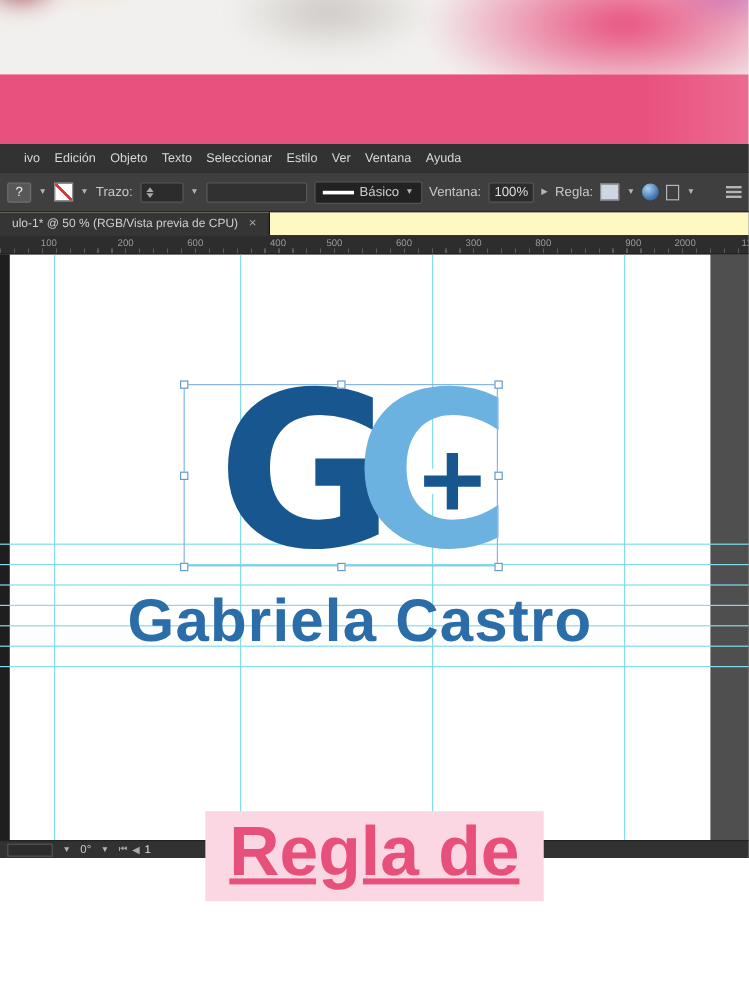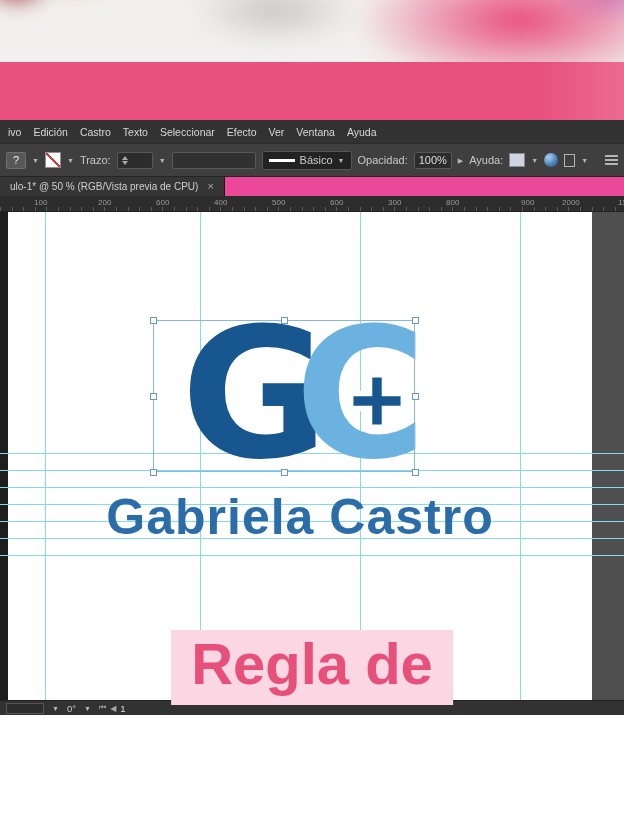--- a/index.html
+++ b/index.html
@@ -16,21 +16,21 @@
       radial-gradient(230px 95px at 545px 45px, rgba(231,66,118,.95), transparent 72%),
       radial-gradient(90px 60px at 635px 8px, rgba(150,60,190,.65), transparent 70%);
     filter: blur(9px);
   }
   .pink-band { position:absolute; left:0; top:62px; width:624px; height:58px;
     background: linear-gradient(90deg, #e8517d 0 86%, #ec6a90 100%); }
 
   
   .ai-window { position:absolute; left:0; top:120px; width:624px; height:595px; background:#323232; }
 
-  .menubar { height:23px; background:#323232; display:flex; align-items:center; padding-left:2px; }
+  .menubar { height:23px; background:#323232; display:flex; align-items:center; padding-left:14px; }
   .menu-item { color:#d8d8d8; font-size:10.5px; padding:0 6px; white-space:nowrap; cursor:default; }
 
   .controlbar { height:34px; background:#3f3f3f; border-top:1px solid #2b2b2b; border-bottom:1px solid #252525;
     display:flex; align-items:center; gap:6px; padding:0 6px; color:#cccccc; font-size:11px; white-space:nowrap; }
   .cb-label { color:#c8c8c8; }
   .chev { color:#b5b5b5; font-size:7px; line-height:1; }
   .help-box { width:20px; height:17px; background:#585858; border:1px solid #6e6e6e; border-radius:2px;
     color:#eee; font-size:11px; display:flex; align-items:center; justify-content:center; }
   .swatch-none { width:16px; height:16px; border:1px solid #909090;
     background: linear-gradient(to top right, #fff 44%, #d03a3a 44% 56%, #fff 56%); }
@@ -43,21 +43,21 @@
     height:19px; padding:0 6px; border-radius:2px; }
   .stroke-line { width:26px; height:3px; background:#fff; }
   .val-box { background:#2c2c2c; border:1px solid #585858; border-radius:2px; height:17px; padding:0 4px;
     display:flex; align-items:center; color:#ddd; }
   .style-swatch { width:16px; height:14px; background:#cdd5e4; border:1px solid #8a8a8a; }
   .globe { width:14px; height:14px; border-radius:50%; background: radial-gradient(circle at 35% 30%, #a8d2f2, #3a6ea8 70%); }
   .doc-icon { width:11px; height:13px; border:1px solid #b5b5b5; background:transparent; }
   .burger { display:flex; flex-direction:column; gap:2px; margin-left:auto; }
   .burger span { display:block; width:13px; height:2px; background:#b5b5b5; }
 
-  .tabbar { height:19px; background:#ec4899; display:flex; align-items:stretch; }
+  .tabbar { height:19px; background:#fef9c3; display:flex; align-items:stretch; }
   .tab { background:#353535; display:flex; align-items:center; gap:9px; padding:0 10px;
     color:#cfcfcf; font-size:10px; border-right:1px solid #171717; white-space:nowrap; }
   .tab-close { color:#aaa; font-size:11px; line-height:1; }
 
   .ruler { height:16px; background:#2d2d2d; position:relative; border-bottom:1px solid #222; overflow:hidden; }
   .ruler::after { content:""; position:absolute; left:0; right:0; bottom:0; height:4px;
     background: repeating-linear-gradient(90deg, #5a5a5a 0 1px, transparent 1px 11.6px); }
   .ruler .tick-label { position:absolute; top:2px; color:#9a9a9a; font-size:8px; }
 
   .canvas { position:relative; height:488px; background:#4f4f4f; overflow:hidden; }
@@ -84,42 +84,42 @@
   .statusbar { height:15px; background:#323232; border-top:1px solid #222; display:flex; align-items:center;
     gap:8px; padding:0 6px; color:#c8c8c8; font-size:9.5px; }
   .sb-box { width:38px; height:11px; background:#2c2c2c; border:1px solid #555; display:flex; align-items:center;
     justify-content:flex-end; padding:0 2px; }
   .sb-nav { display:flex; align-items:center; gap:4px; color:#a8a8a8; font-size:8px; }
 
   
   .overlay-line { position:absolute; left:50%; transform:translateX(-50%); z-index:10;
     background:#fbd7e3; color:#e8507c; font-weight:800; font-size:58px; line-height:1.12;
     padding:2px 20px 8px; white-space:nowrap; }
-  .overlay-line.l1 { top:630px; }
+  .overlay-line.l1 { top:676px;text-decoration:underline; }
   .overlay-line.l2 { top:726px; }
 </style>
 </head>
 <body>
 
 <div class="stage">
 
   <div class="blur-top">
     <div class="blobs"></div>
   </div>
   <div class="pink-band"></div>
 
   <div class="ai-window">
 
     <div class="menubar">
       <span class="menu-item">ivo</span>
       <span class="menu-item">Edición</span>
-      <span class="menu-item">Castro</span>
+      <span class="menu-item">Objeto</span>
       <span class="menu-item">Texto</span>
       <span class="menu-item">Seleccionar</span>
-      <span class="menu-item">Efecto</span>
+      <span class="menu-item">Estilo</span>
       <span class="menu-item">Ver</span>
       <span class="menu-item">Ventana</span>
       <span class="menu-item">Ayuda</span>
     </div>
 
     <div class="controlbar">
       <span class="help-box">?</span>
       <span class="chev">▼</span>
       <span class="swatch-none"></span>
       <span class="chev">▼</span>
@@ -128,24 +128,24 @@
           <i class="up"></i>
           <i class="dn"></i>
         </span>
       <span class="chev">▼</span>
       <span class="long-field"></span>
       <span class="stroke-preview">
         <span class="stroke-line"></span>
         <span>Básico</span>
         <span class="chev">▼</span>
       </span>
-      <span class="cb-label">Opacidad:</span>
+      <span class="cb-label">Ventana:</span>
       <span class="val-box">100%</span>
       <span class="chev">▶</span>
-      <span class="cb-label">Ayuda:</span>
+      <span class="cb-label">Regla:</span>
       <span class="style-swatch"></span>
       <span class="chev">▼</span>
       <span class="globe"></span>
       <span class="doc-icon"></span>
       <span class="chev">▼</span>
       <span class="burger">
           <span></span>
           <span></span>
           <span></span>
         </span>
@@ -155,21 +155,21 @@
       <div class="tab">
         <span>ulo-1* @ 50 % (RGB/Vista previa de CPU)</span>
         <span class="tab-close">×</span>
       </div>
     </div>
 
     <div class="ruler">
       <span class="tick-label" style="left:34px">100</span>
       <span class="tick-label" style="left:98px">200</span>
       <span class="tick-label" style="left:156px">600</span>
-      <span class="tick-label" style="left:214px">400</span>
+      <span class="tick-label" style="left:225px">400</span>
       <span class="tick-label" style="left:272px">500</span>
       <span class="tick-label" style="left:330px">600</span>
       <span class="tick-label" style="left:388px">300</span>
       <span class="tick-label" style="left:446px">800</span>
       <span class="tick-label" style="left:521px">900</span>
       <span class="tick-label" style="left:562px">2000</span>
       <span class="tick-label" style="left:618px">1100</span>
     </div>
 
     <div class="canvas">

